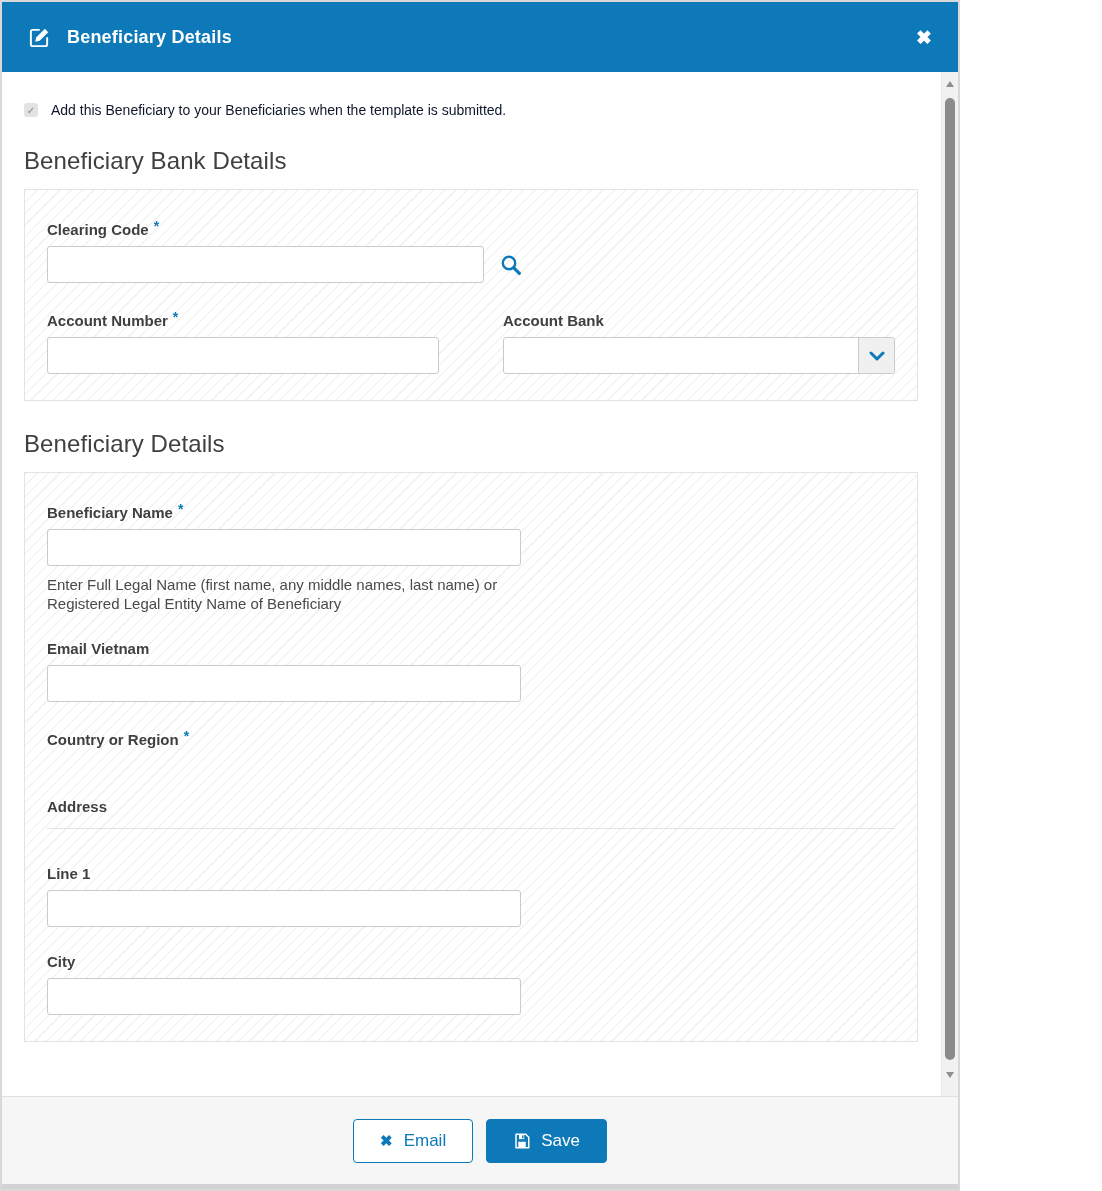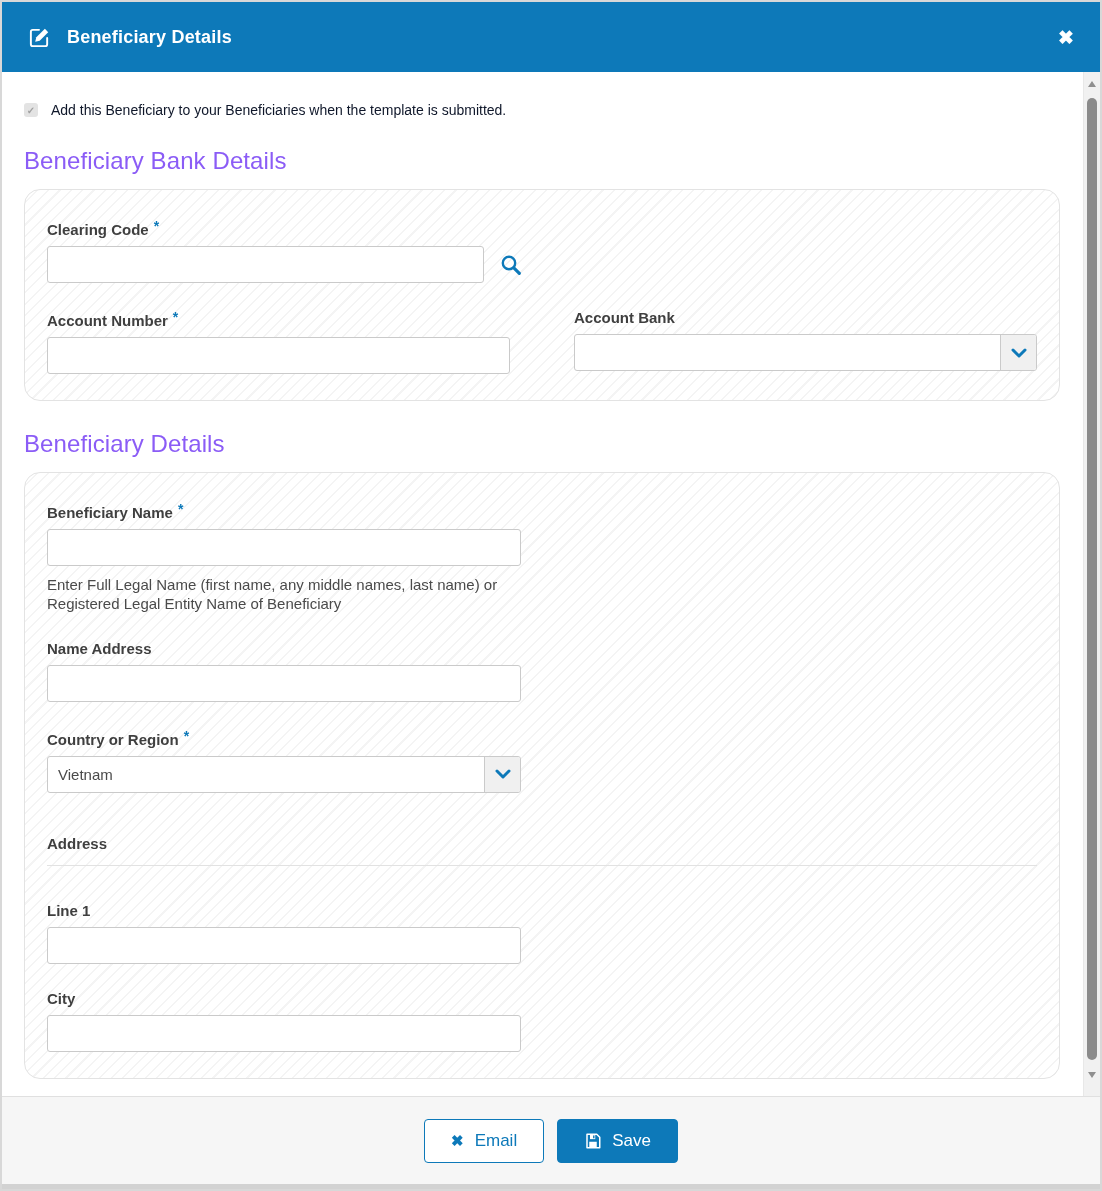--- a/index.html
+++ b/index.html
@@ -1,20 +1,20 @@
 <!DOCTYPE html>
 <html><head>
 <meta charset="utf-8">
 <style>
   * { box-sizing: border-box; }
   html,body { margin:0; padding:0; background:#fff; }
   body { font-family:"Liberation Sans", sans-serif; color:#4a4a4a; }
 
   .modal {
-    width:1102px; height:1191px;
+    width:960px; height:1191px;
     border:2px solid #d8d8d8;
     display:flex; flex-direction:column;
     background:#fff; overflow:hidden;
   }
 
   
   .modal-header {
     flex:none; height:70px; background:#0d79b9;
     display:flex; align-items:center; padding:0 26px;
   }
@@ -35,26 +35,26 @@
 
   .note-row { margin-top:30px; display:flex; align-items:center; gap:13px; }
   .checkbox {
     width:14px; height:14px; background:#e3e3e3; border-radius:3px;
     display:flex; align-items:center; justify-content:center;
     color:#a0a0a0; font-size:10px; font-weight:700; cursor:default; flex:none;
   }
   .note-label { font-size:14px; color:#0f172a; }
 
   h2.section-heading {
-    font-size:24px; font-weight:400; color:#8b5cf6;
+    font-size:24px; font-weight:400; color:#404040;
     margin:29px 0 14px 0; letter-spacing:.1px;
   }
 
   .panel {
-    border:1px solid #e3e3e3; border-radius:16px;
+    border:1px solid #e3e3e3; border-radius:0;
     background-color:#fff;
     background-image:repeating-linear-gradient(135deg,
       #f4f4f4 0px, #f4f4f4 1.5px, transparent 1.5px, transparent 8px);
     padding:28px 22px 26px 22px;
   }
 
   label.field-label {
     display:block; font-size:15px; font-weight:700; color:#3f3f3f;
     margin-bottom:8px;
   }
@@ -66,21 +66,21 @@
   .text-input {
     width:474px; height:37px; border:1px solid #cacaca; border-radius:3px;
     background:#fff; padding:0 10px; font-size:15px; color:#4a4a4a;
     font-family:"Liberation Sans", sans-serif;
   }
   .w-clearing { width:437px; }
 
   .inline { display:flex; align-items:center; gap:16px; }
   .search-icon { display:flex; align-items:center; cursor:pointer; }
 
-  .field-row { display:flex; gap:64px; margin-top:26px; }
+  .field-row { display:flex; gap:64px; margin-top:26px;align-items:flex-end; }
   .col { width:474px; }
   .col .text-input { width:100%; }
 
   .select {
     height:37px; border:1px solid #cacaca; border-radius:3px; background:#fff;
     display:flex; align-items:stretch; cursor:pointer; overflow:hidden;
   }
   .select-value {
     flex:1; display:flex; align-items:center; padding-left:10px;
     font-size:15px; color:#4a4a4a;
@@ -211,39 +211,31 @@
           <label class="field-label">
             <span>Beneficiary Name</span><span class="req">*</span>
           </label>
           <input type="text" class="text-input" value="" style="">
           <div class="help-text">Enter Full Legal Name (first name, any middle names, last name) or Registered Legal Entity Name of Beneficiary</div>
         </div>
 
         <div class="field-row">
           <div class="col">
             <label class="field-label">
-              <span>Name Address</span>
+              <span>Email Vietnam</span>
             </label>
             <input type="text" class="text-input" value="" style="">
           </div>
         </div>
 
         <div class="field-row">
           <div class="col">
             <label class="field-label">
               <span>Country or Region</span><span class="req">*</span>
             </label>
-            <div class="select">
-              <span class="select-value">Vietnam</span>
-              <span class="select-btn">
-                <svg width="16" height="10" viewBox="0 0 16 10">
-                  <polyline points="2,2 8,8 14,2" fill="none" stroke="#0d79b9" stroke-width="3" stroke-linecap="round" stroke-linejoin="round"></polyline>
-                </svg>
-              </span>
-            </div>
           </div>
         </div>
 
         <label class="field-label group-label">Address</label>
         <hr class="group-divider">
 
         <div class="field-row after-divider">
           <div class="col">
             <label class="field-label">
               <span>Line 1</span>

